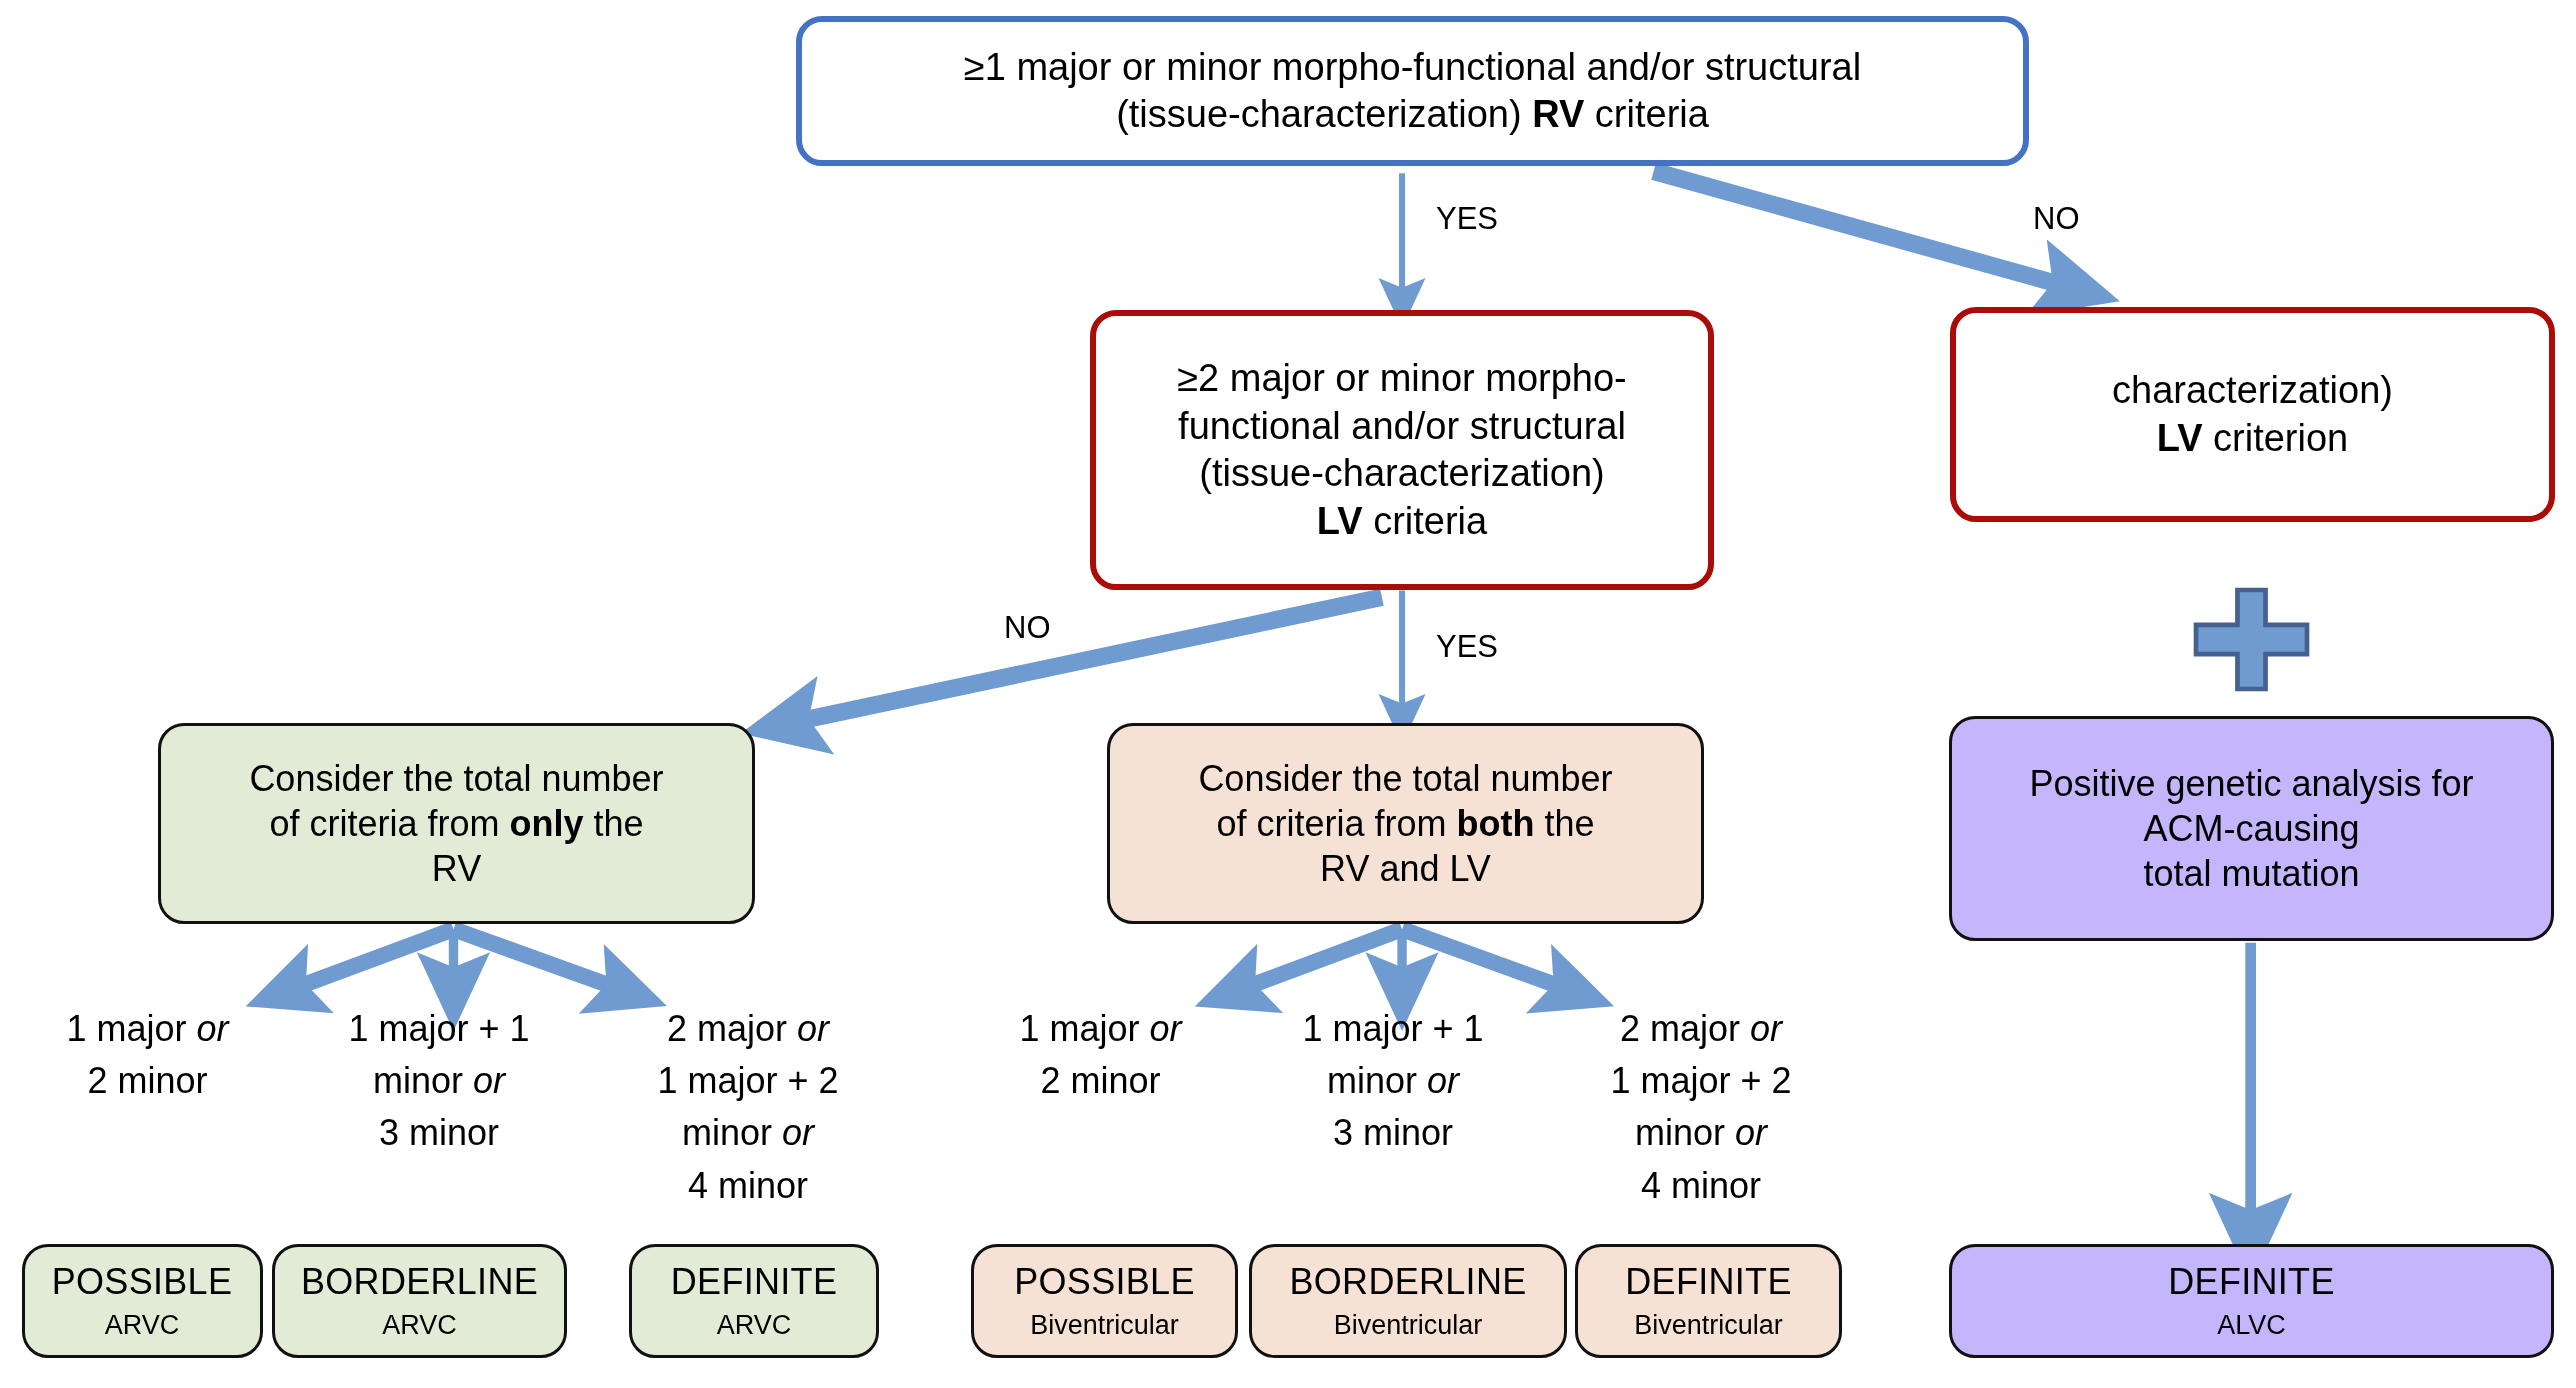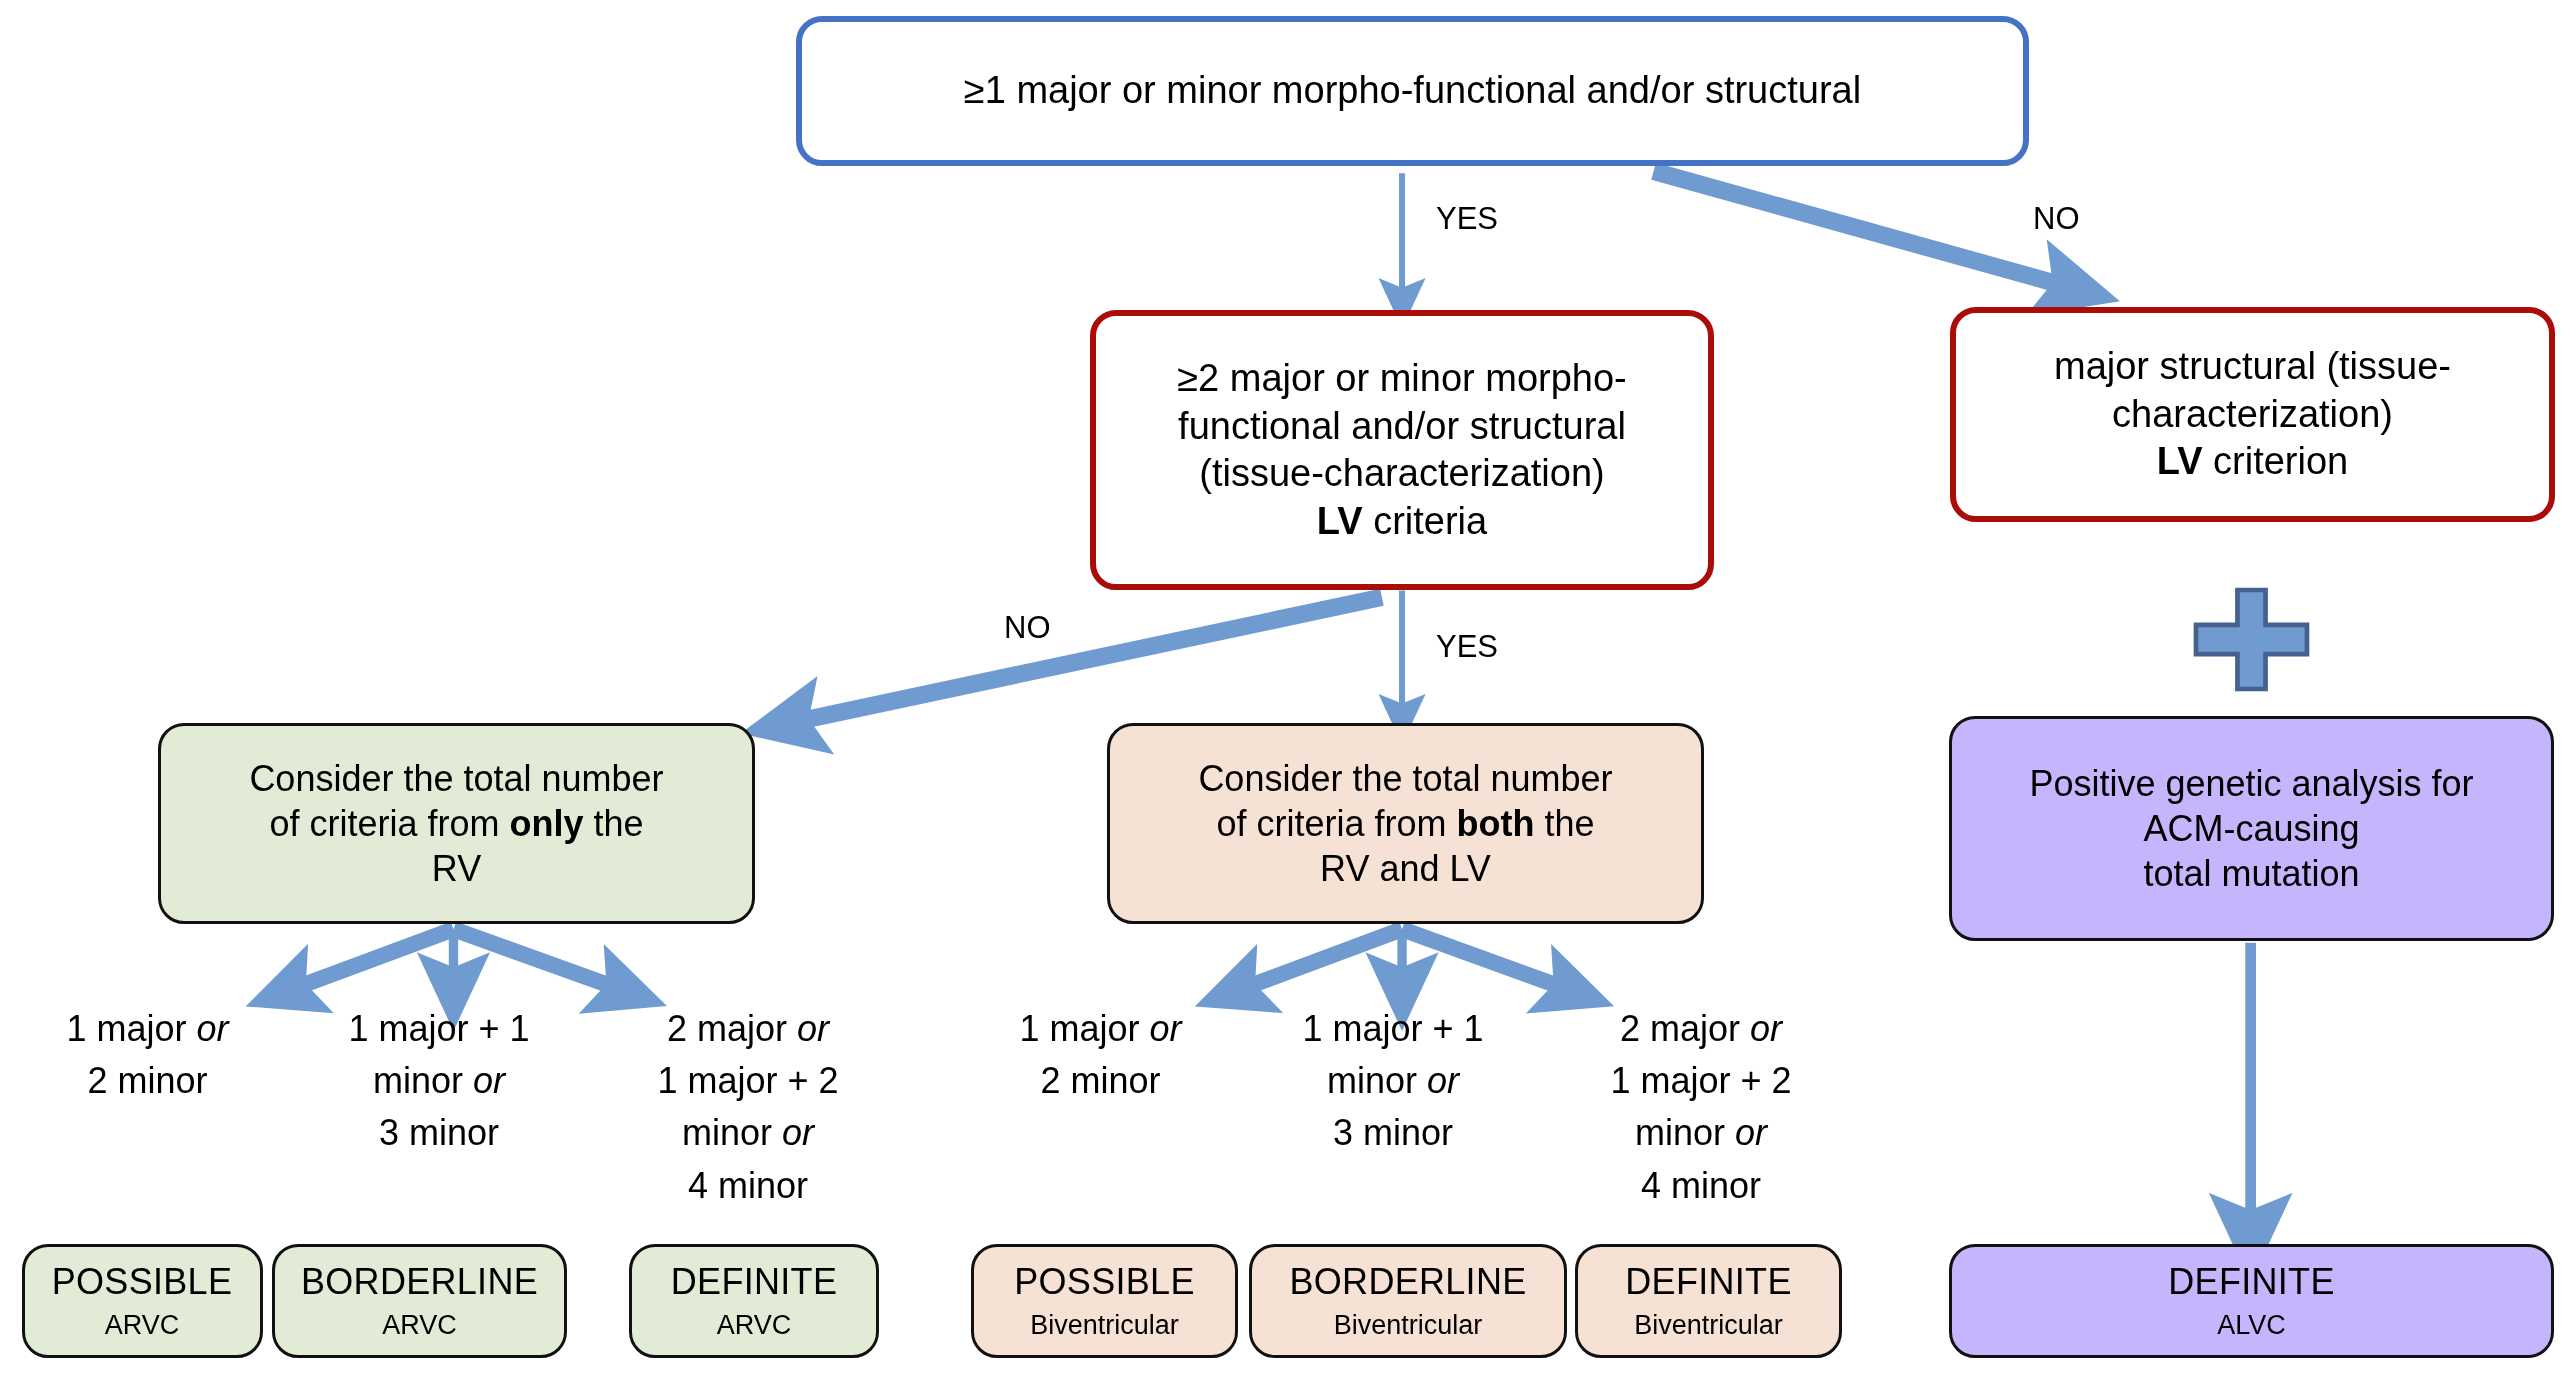--- a/index.html
+++ b/index.html
@@ -113,33 +113,35 @@
   </svg>
 
   <div class="plus-shape" style="left:2192px; top:586px; width:119px; height:107px;">
     <svg width="119" height="107" viewBox="0 0 178 160">
       <path d="M68,6 L110,6 L110,58 L172,58 L172,102 L110,102 L110,154 L68,154 L68,102 L6,102 L6,58 L68,58 Z" fill="#6f9bd1" stroke="#44618f" stroke-width="7"></path>
     </svg>
   </div>
 
   <div class="box box-outline-blue" style="left:796px; top:16px; width:1233px; height:150px;">
     <div class="t52 plainline">≥1 major or minor morpho-functional and/or structural</div>
+    <div class="t52 plainline">
+      <span>(tissue-characterization) </span><b>RV</b><span> criteria</span>
+    </div>
   </div>
 
   <div class="box box-outline-red" style="left:1090px; top:310px; width:624px; height:280px;">
     <div class="t52 plainline">≥2 major or minor morpho-</div>
     <div class="t52 plainline">functional and/or structural</div>
     <div class="t52 plainline">(tissue-characterization)</div>
     <div class="t52 plainline">
       <b>LV</b><span> criteria</span>
     </div>
   </div>
 
   <div class="box box-outline-red" style="left:1950px; top:307px; width:605px; height:215px;">
-    <div class="t52 plainline">major structural (tissue-</div>
     <div class="t52 plainline">characterization)</div>
     <div class="t52 plainline">
       <b>LV</b><span> criterion</span>
     </div>
   </div>
 
   <div class="edge-label" style="left:1436px; top:201px;">YES</div>
   <div class="edge-label" style="left:2033px; top:201px;">NO</div>
   <div class="edge-label" style="left:1004px; top:610px;">NO</div>
   <div class="edge-label" style="left:1436px; top:629px;">YES</div>

